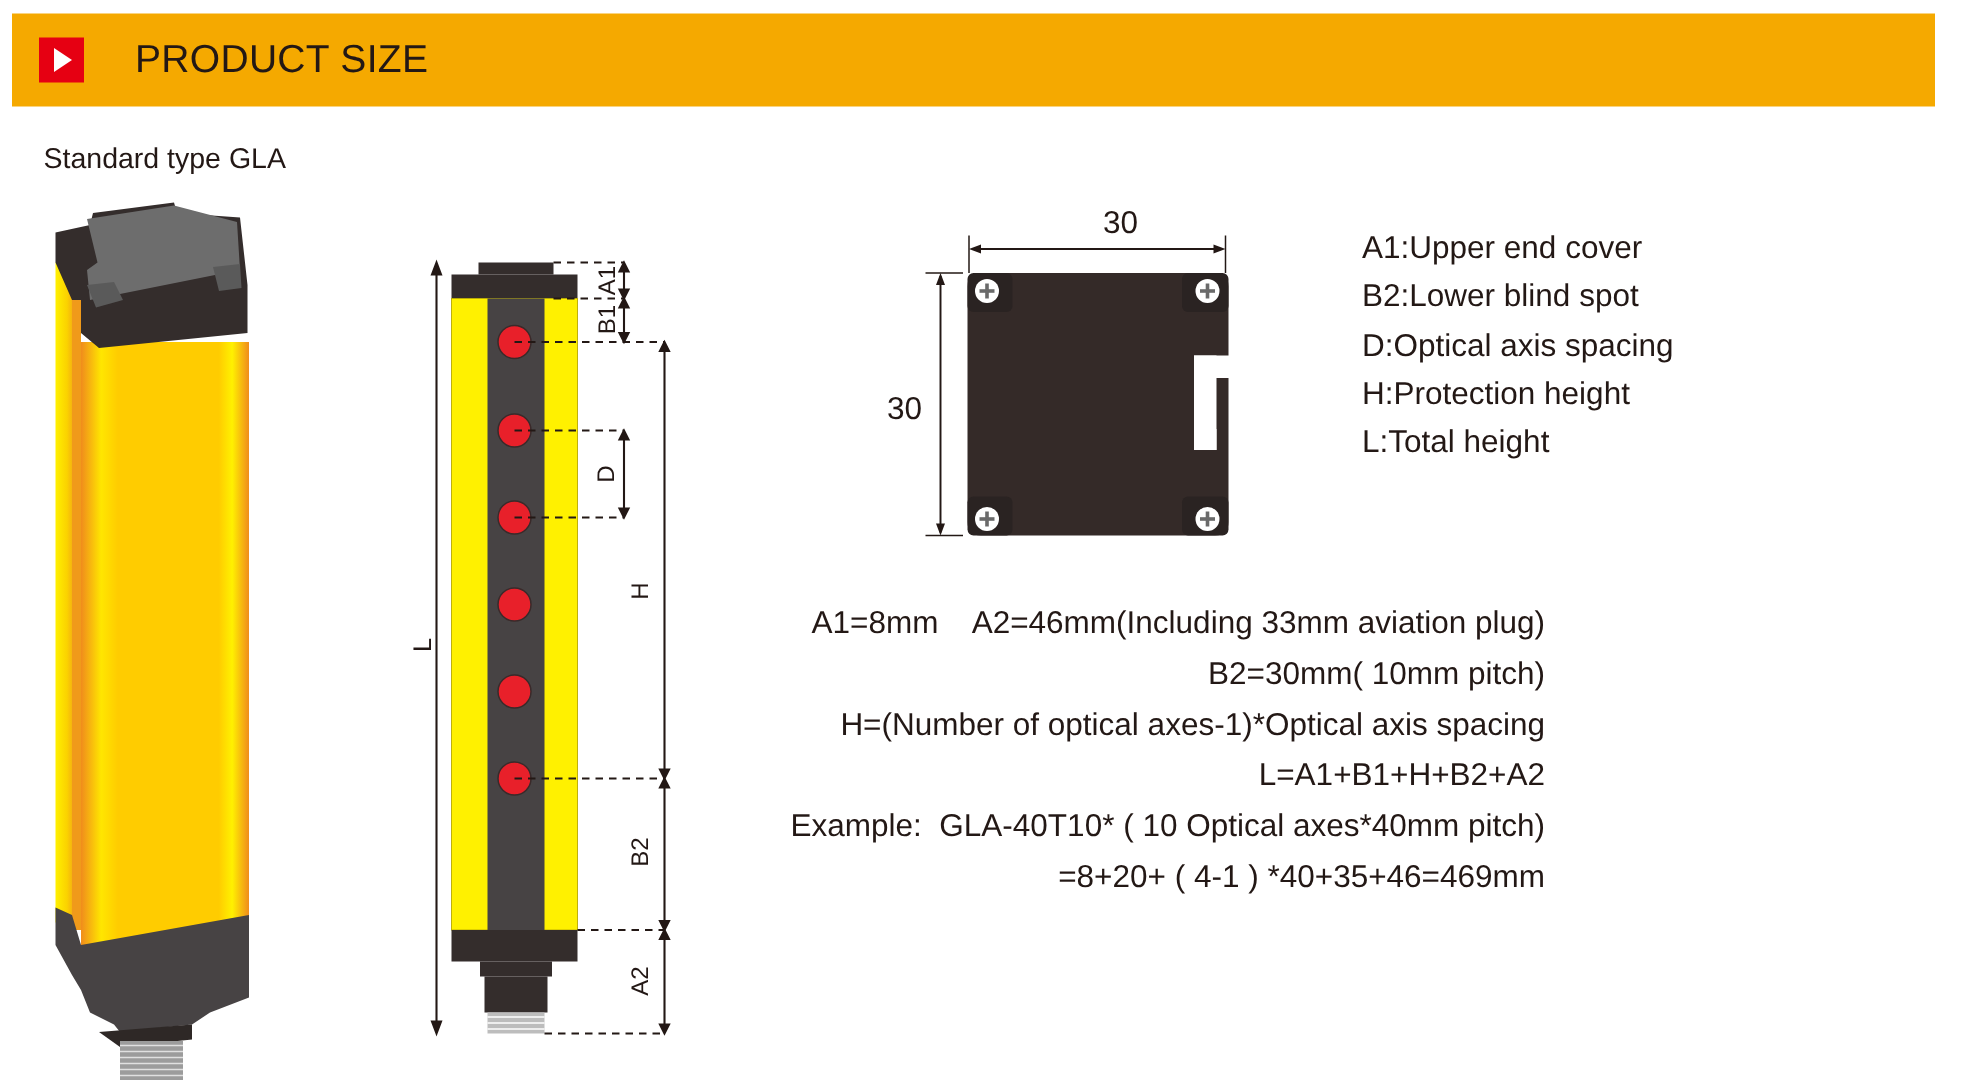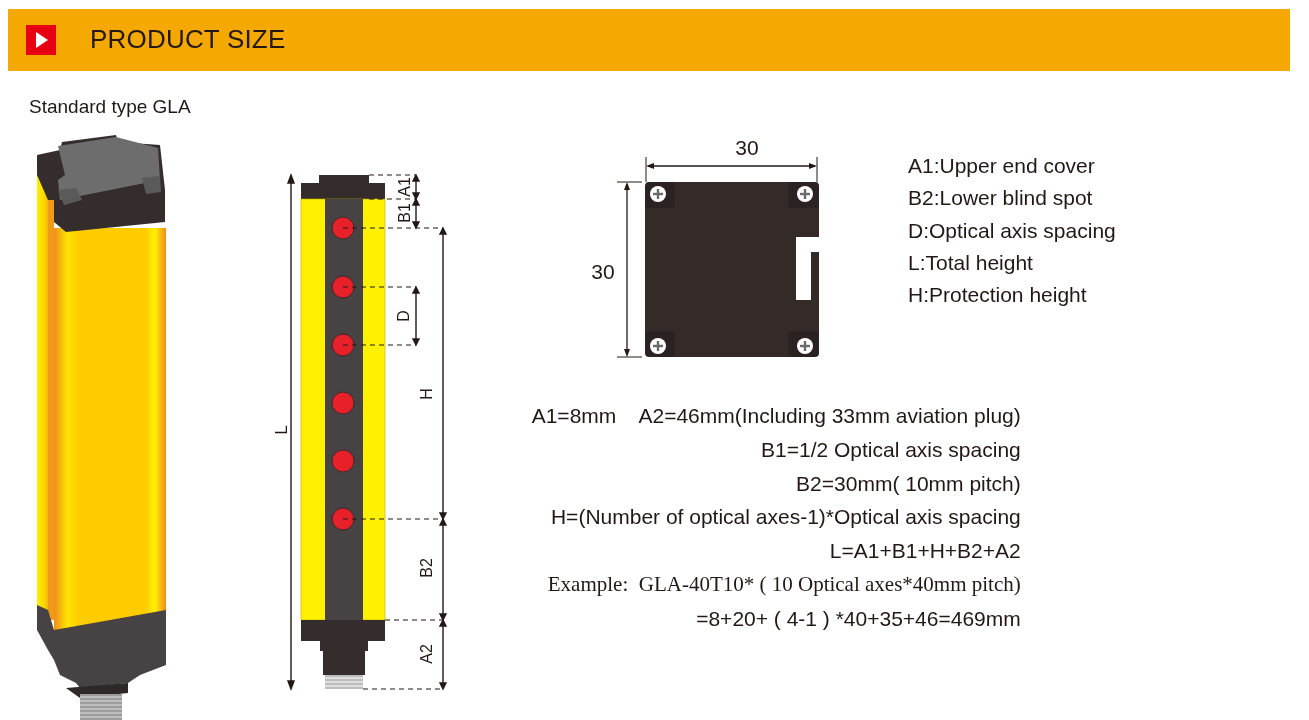--- a/index.html
+++ b/index.html
@@ -186,25 +186,24 @@
       <line x1="800" y1="346" x2="810" y2="346"></line>
         <line x1="805" y1="341" x2="805" y2="351"></line>
     </g>
   </g>
 </svg>
 
 <div class="legend">
   <div>A1:Upper end cover</div>
   <div>B2:Lower blind spot</div>
   <div>D:Optical axis spacing</div>
+  <div>H:Protection height</div>
   <div>L:Total height</div>
-  <div>H:Protection height</div>
 </div>
 
 <div class="formulas">
   <div style="white-space:pre;"> A1=8mm    A2=46mm(Including 33mm aviation plug)</div>
-  <div>B1=1/2 Optical axis spacing</div>
   <div>B2=30mm( 10mm pitch)</div>
   <div>H=(Number of optical axes-1)*Optical axis spacing</div>
   <div>L=A1+B1+H+B2+A2</div>
-  <div style="white-space:pre;font-family:Liberation Serif, serif;">Example:  GLA-40T10* ( 10 Optical axes*40mm pitch)</div>
+  <div style="white-space:pre;">Example:  GLA-40T10* ( 10 Optical axes*40mm pitch)</div>
   <div>=8+20+ ( 4-1 ) *40+35+46=469mm</div>
 </div>
 
 </body></html>

